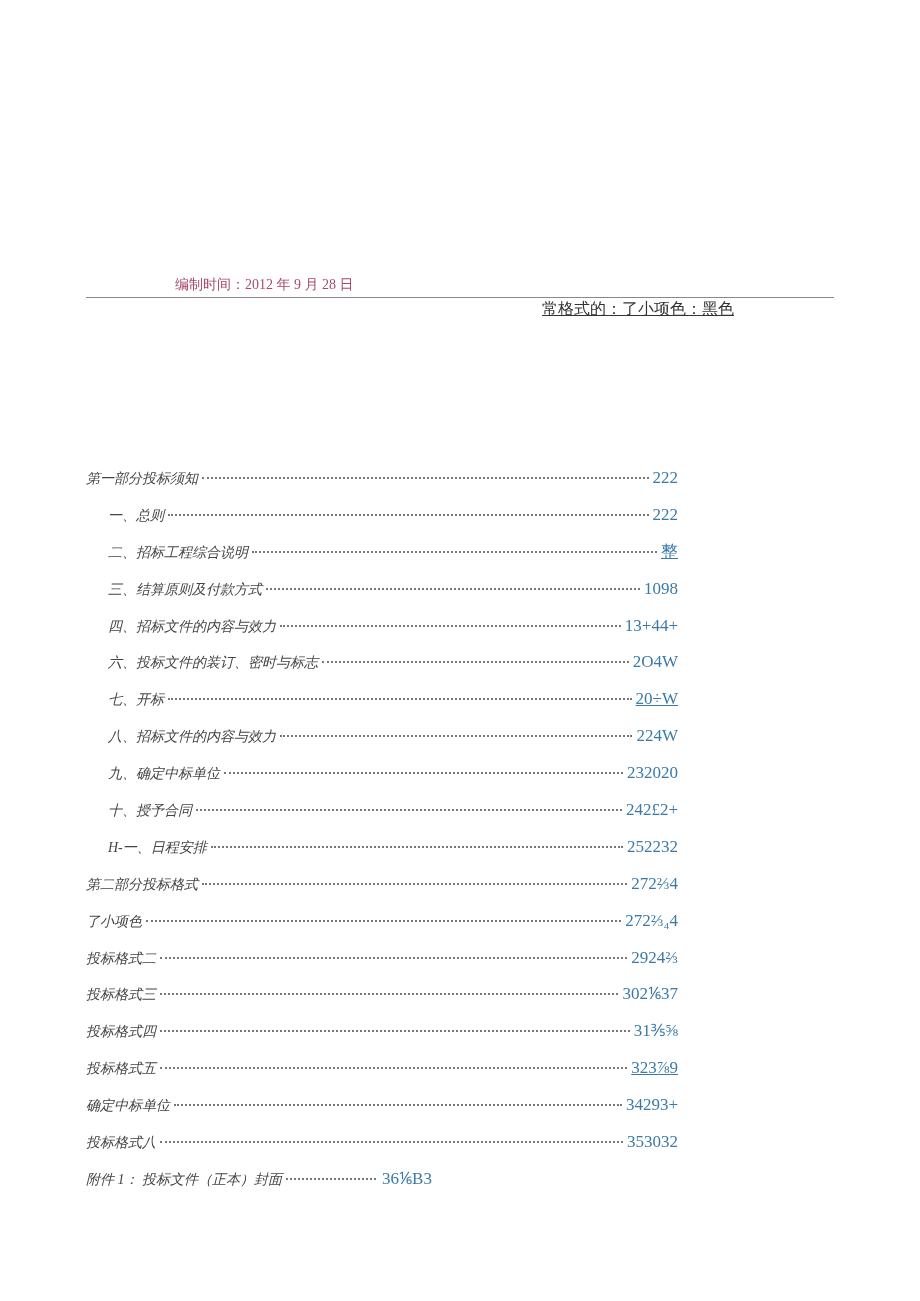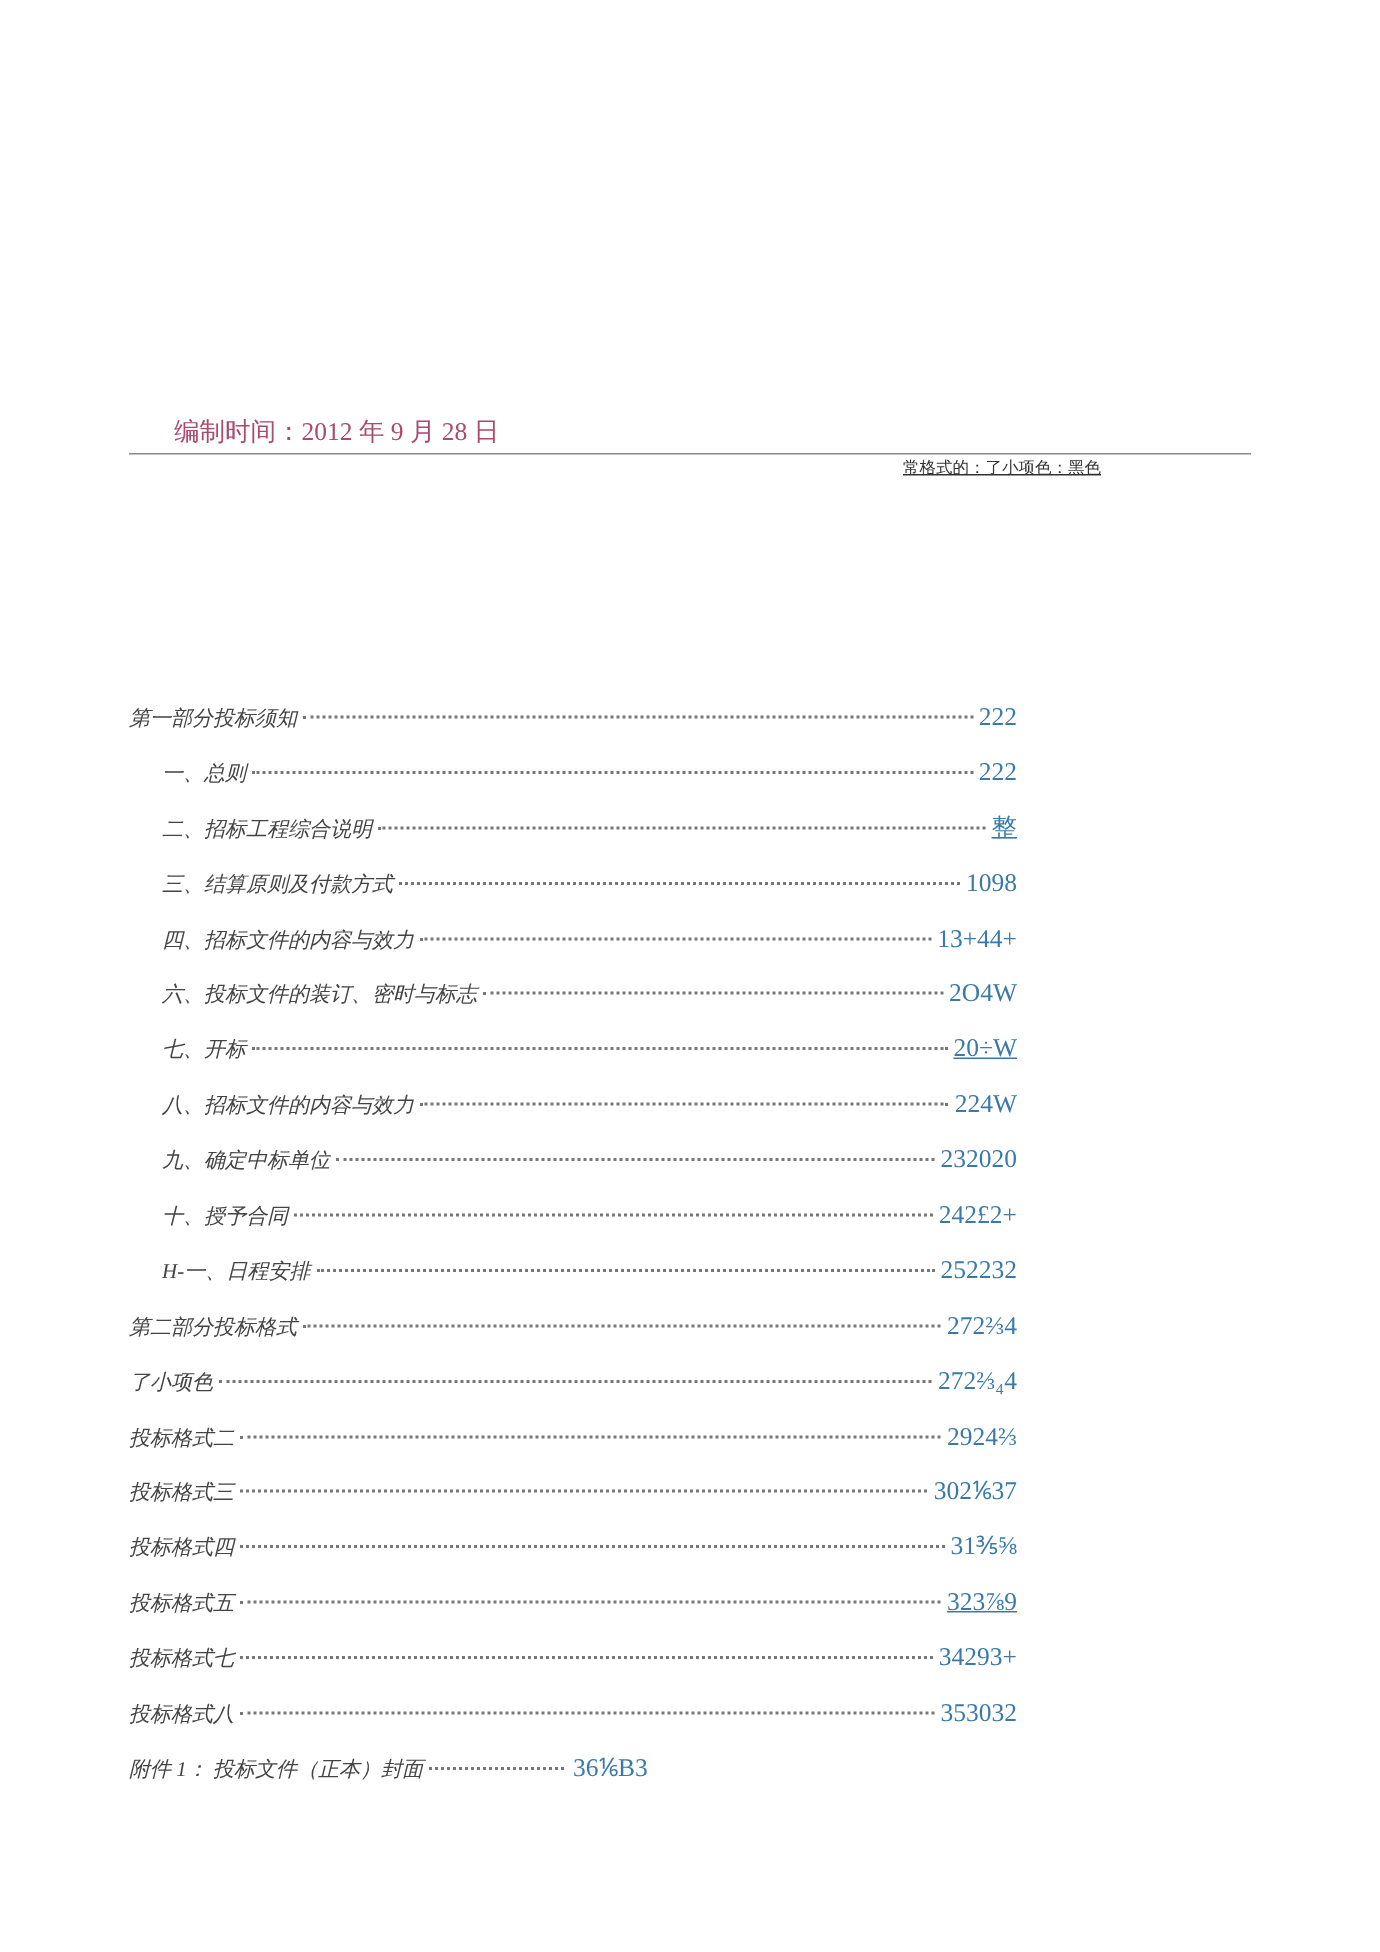--- a/index.html
+++ b/index.html
@@ -12,32 +12,32 @@
       position: relative;
     }
     .header-section {
       position: absolute;
       top: 276px;
       left: 86px;
       right: 86px;
     }
     .compile-time {
       color: #a94a6e;
-      font-size: 17px;
-      margin-left: 30px;
+      font-size: 14px;
+      margin-left: 89px;
       margin-bottom: 3px;
     }
     .divider {
       border: none;
       border-top: 1px solid #888;
       margin: 0;
     }
     .format-note {
       text-align: right;
-      font-size: 11px;
+      font-size: 16px;
       color: #333;
       margin-right: 100px;
       margin-top: 1px;
       text-decoration: underline;
     }
     .toc {
       position: absolute;
       top: 464px;
       left: 86px;
       right: 242px;
@@ -180,21 +180,21 @@
       <span class="toc-label">投标格式四</span>
       <span class="toc-dots"></span>
       <span class="toc-page">31⅗⅝</span>
     </div>
     <div class="toc-row">
       <span class="toc-label">投标格式五</span>
       <span class="toc-dots"></span>
       <span class="toc-page underline">323⅞9</span>
     </div>
     <div class="toc-row">
-      <span class="toc-label">投标格式七</span>
+      <span class="toc-label">确定中标单位</span>
       <span class="toc-dots"></span>
       <span class="toc-page">34293+</span>
     </div>
     <div class="toc-row">
       <span class="toc-label">投标格式八</span>
       <span class="toc-dots"></span>
       <span class="toc-page">353032</span>
     </div>
     <div class="toc-last-row">
       <span class="toc-label">附件 1： 投标文件（正本）封面</span>

